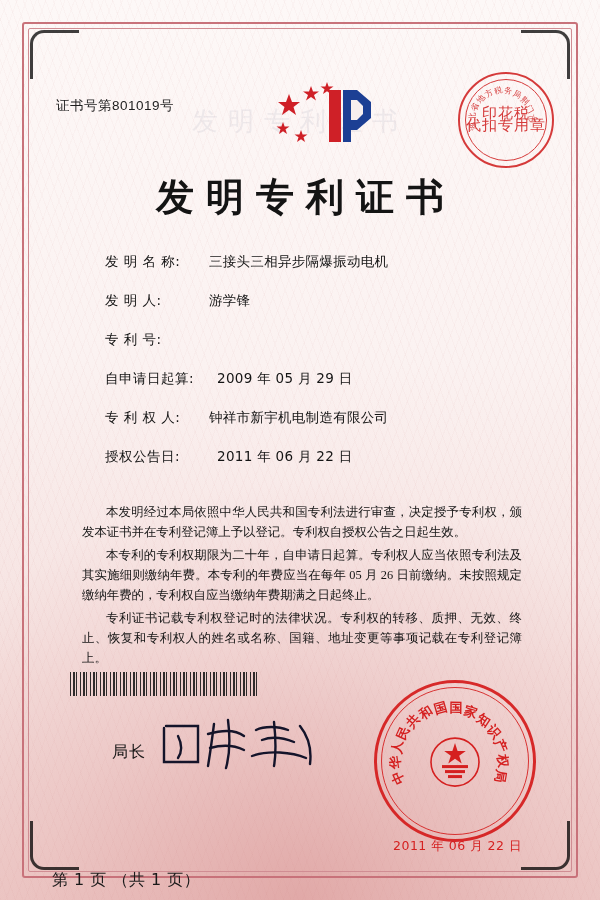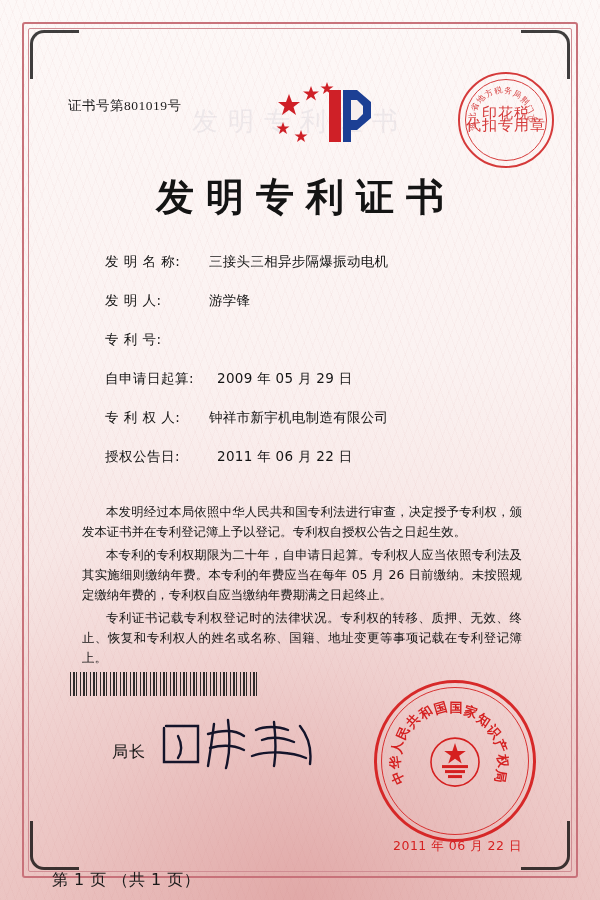--- a/index.html
+++ b/index.html
@@ -69,23 +69,23 @@
     position: absolute;
     left: 52px;
     top: 52px;
     width: 496px;
     height: 796px;
   }
 
   
   .cert-no {
     position: absolute;
-    left: 16px;
+    left: 4px;
     top: 45px;
-    font-family: Liberation Serif, serif;
+    font-family: Liberation Sans, sans-serif;
     font-size: 13.5px;
     color: #1d1d1d;
     letter-spacing: 0.5px;
   }
 
   .logo {
     position: absolute;
     left: 215px;
     top: 28px;
     width: 140px;
@@ -187,20 +187,21 @@
     top: 450px;
     width: 440px;
     font-size: 12.4px;
     line-height: 20px;
     color: #141414;
     text-align: justify;
   }
   .body-text p {
     margin: 0 0 3px 0;
     text-indent: 24px;
+    font-family: Liberation Serif, serif;
   }
 
   
   .barcode {
     position: absolute;
     left: 18px;
     top: 620px;
     width: 190px;
     height: 24px;
     background-image: repeating-linear-gradient(90deg,

